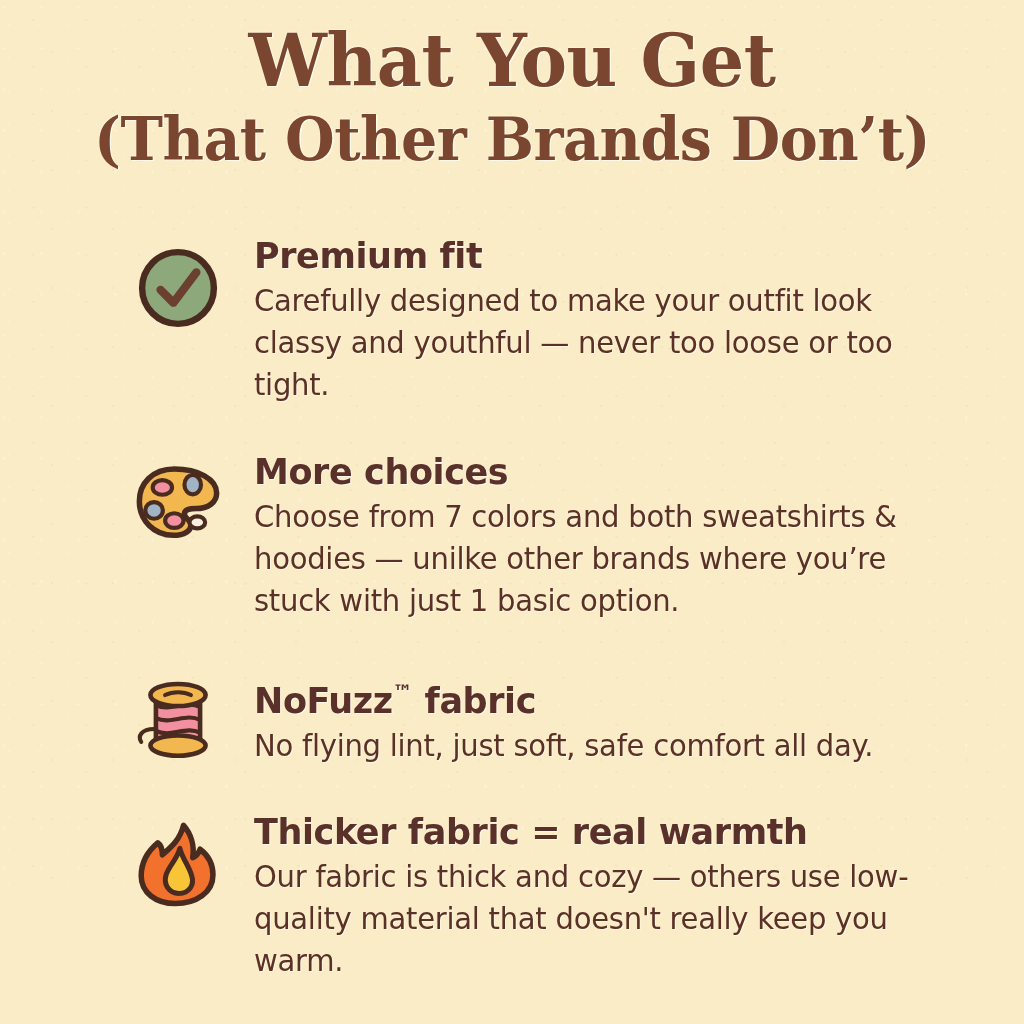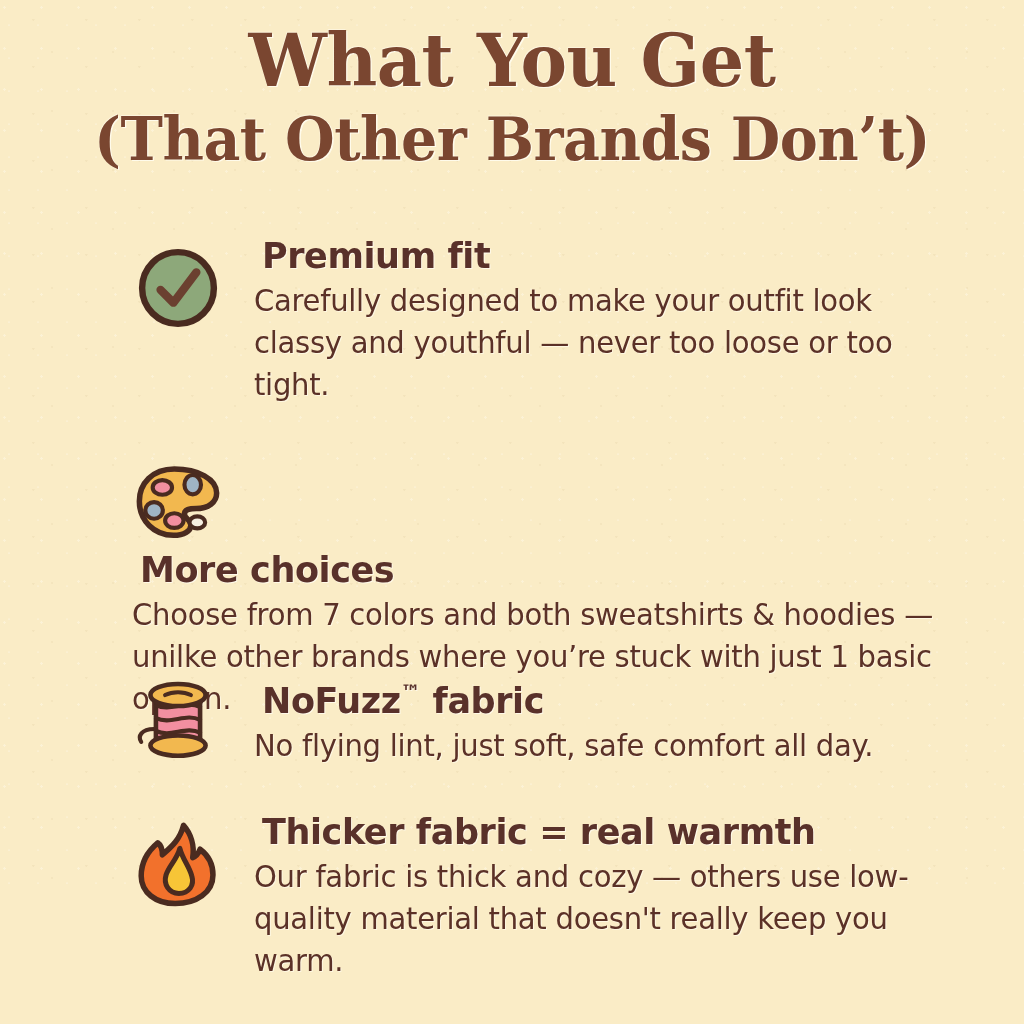--- a/index.html
+++ b/index.html
@@ -83,21 +83,21 @@
   .feature-text {
     flex: 1 1 auto;
     padding-top: 0px;
   }
   .feature-heading {
     font-family: "DejaVu Sans", sans-serif;
     font-weight: bold;
     font-size: 35px;
     line-height: 40px;
     color: #59312a;
-    margin: 0 0 4px 8px;
+    margin: 0 0 4px 0;
     letter-spacing: -0.4px;
     white-space: nowrap;
     text-shadow: 1px 1px 0 rgba(255,252,238,.85);
   }
   .feature-heading .tm {
     font-size: 20px;
     vertical-align: 14px;
     letter-spacing: 0;
   }
   .feature-body {
@@ -108,21 +108,21 @@
     color: #5b3127;
     margin: 0;
     letter-spacing: -0.3px;
     transform: scaleX(.97);
     transform-origin: left top;
     text-shadow: 1px 1px 0 rgba(255,252,238,.7);
   }
 
   
   #feature-0 { top: 236px; }
-  #feature-1 { top: 452px; flex-direction: column; }
+  #feature-1 { top: 452px; }
   #feature-2 { top: 672px; }
   #feature-3 { top: 812px; }
 
   #feature-0 .feature-icon,
   #feature-1 .feature-icon { margin-top: 6px; }
   #feature-2 .feature-icon { margin-top: 0px; }
   #feature-3 .feature-icon { margin-top: 6px; }
 </style>
 </head>
 <body>

